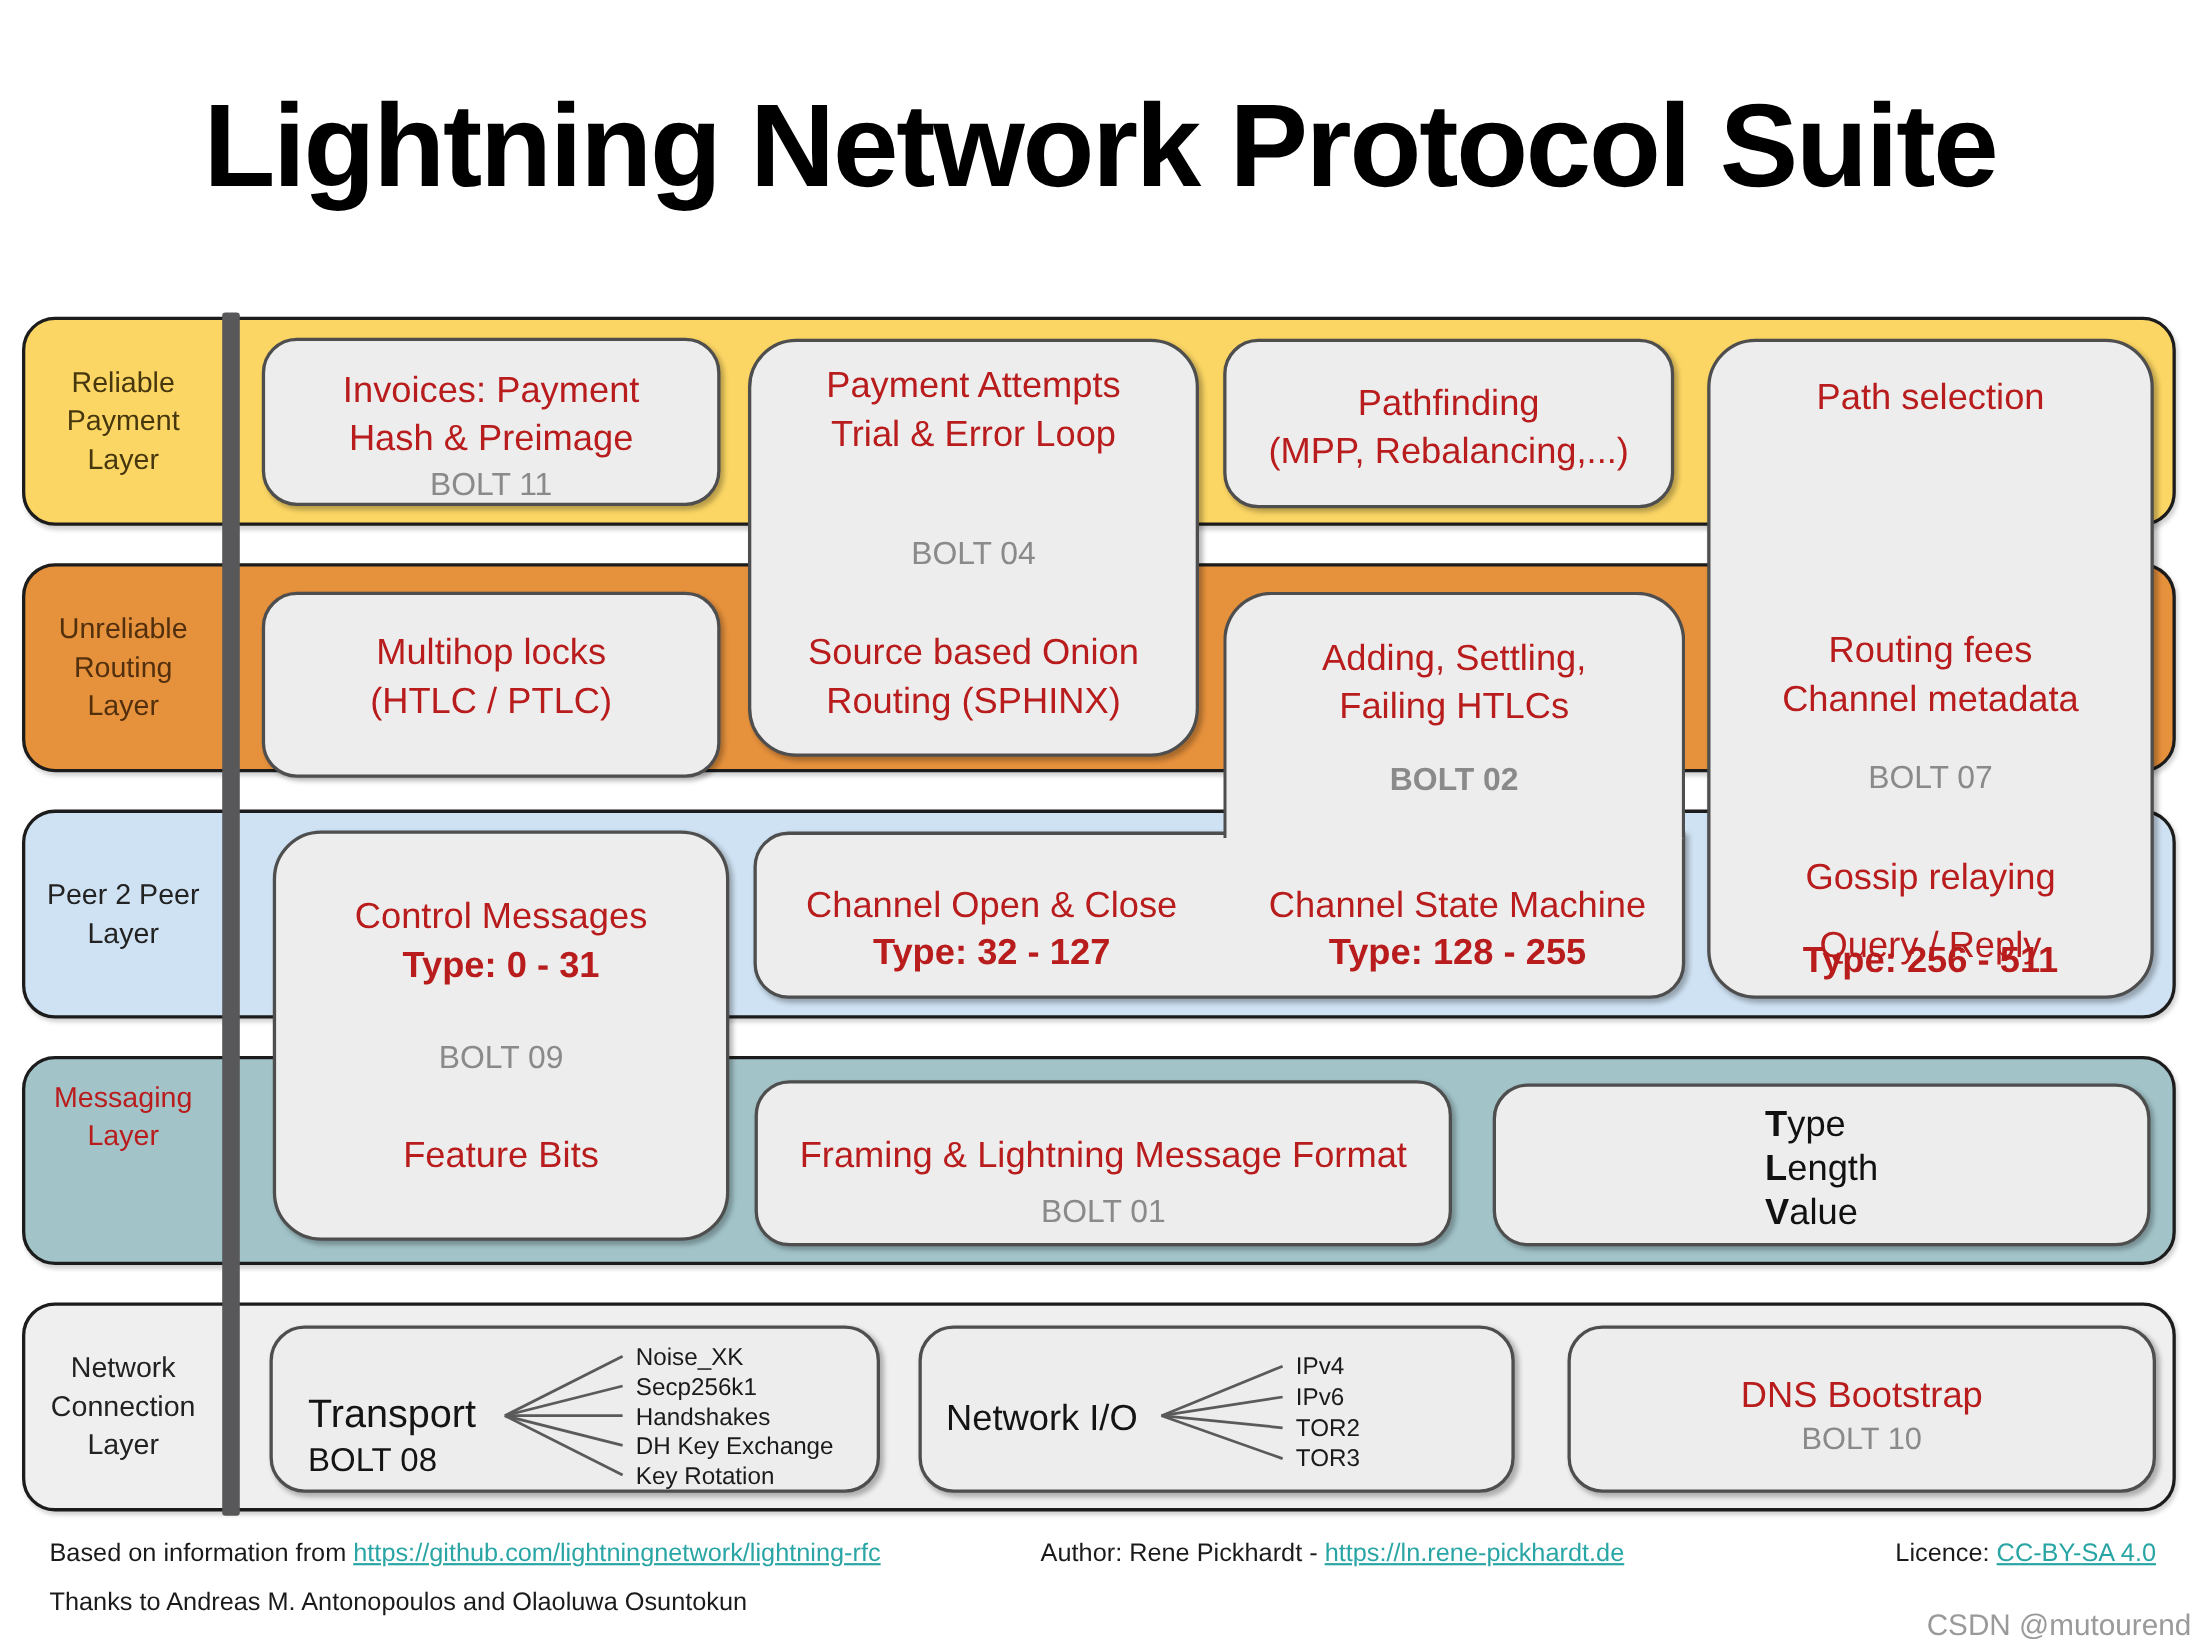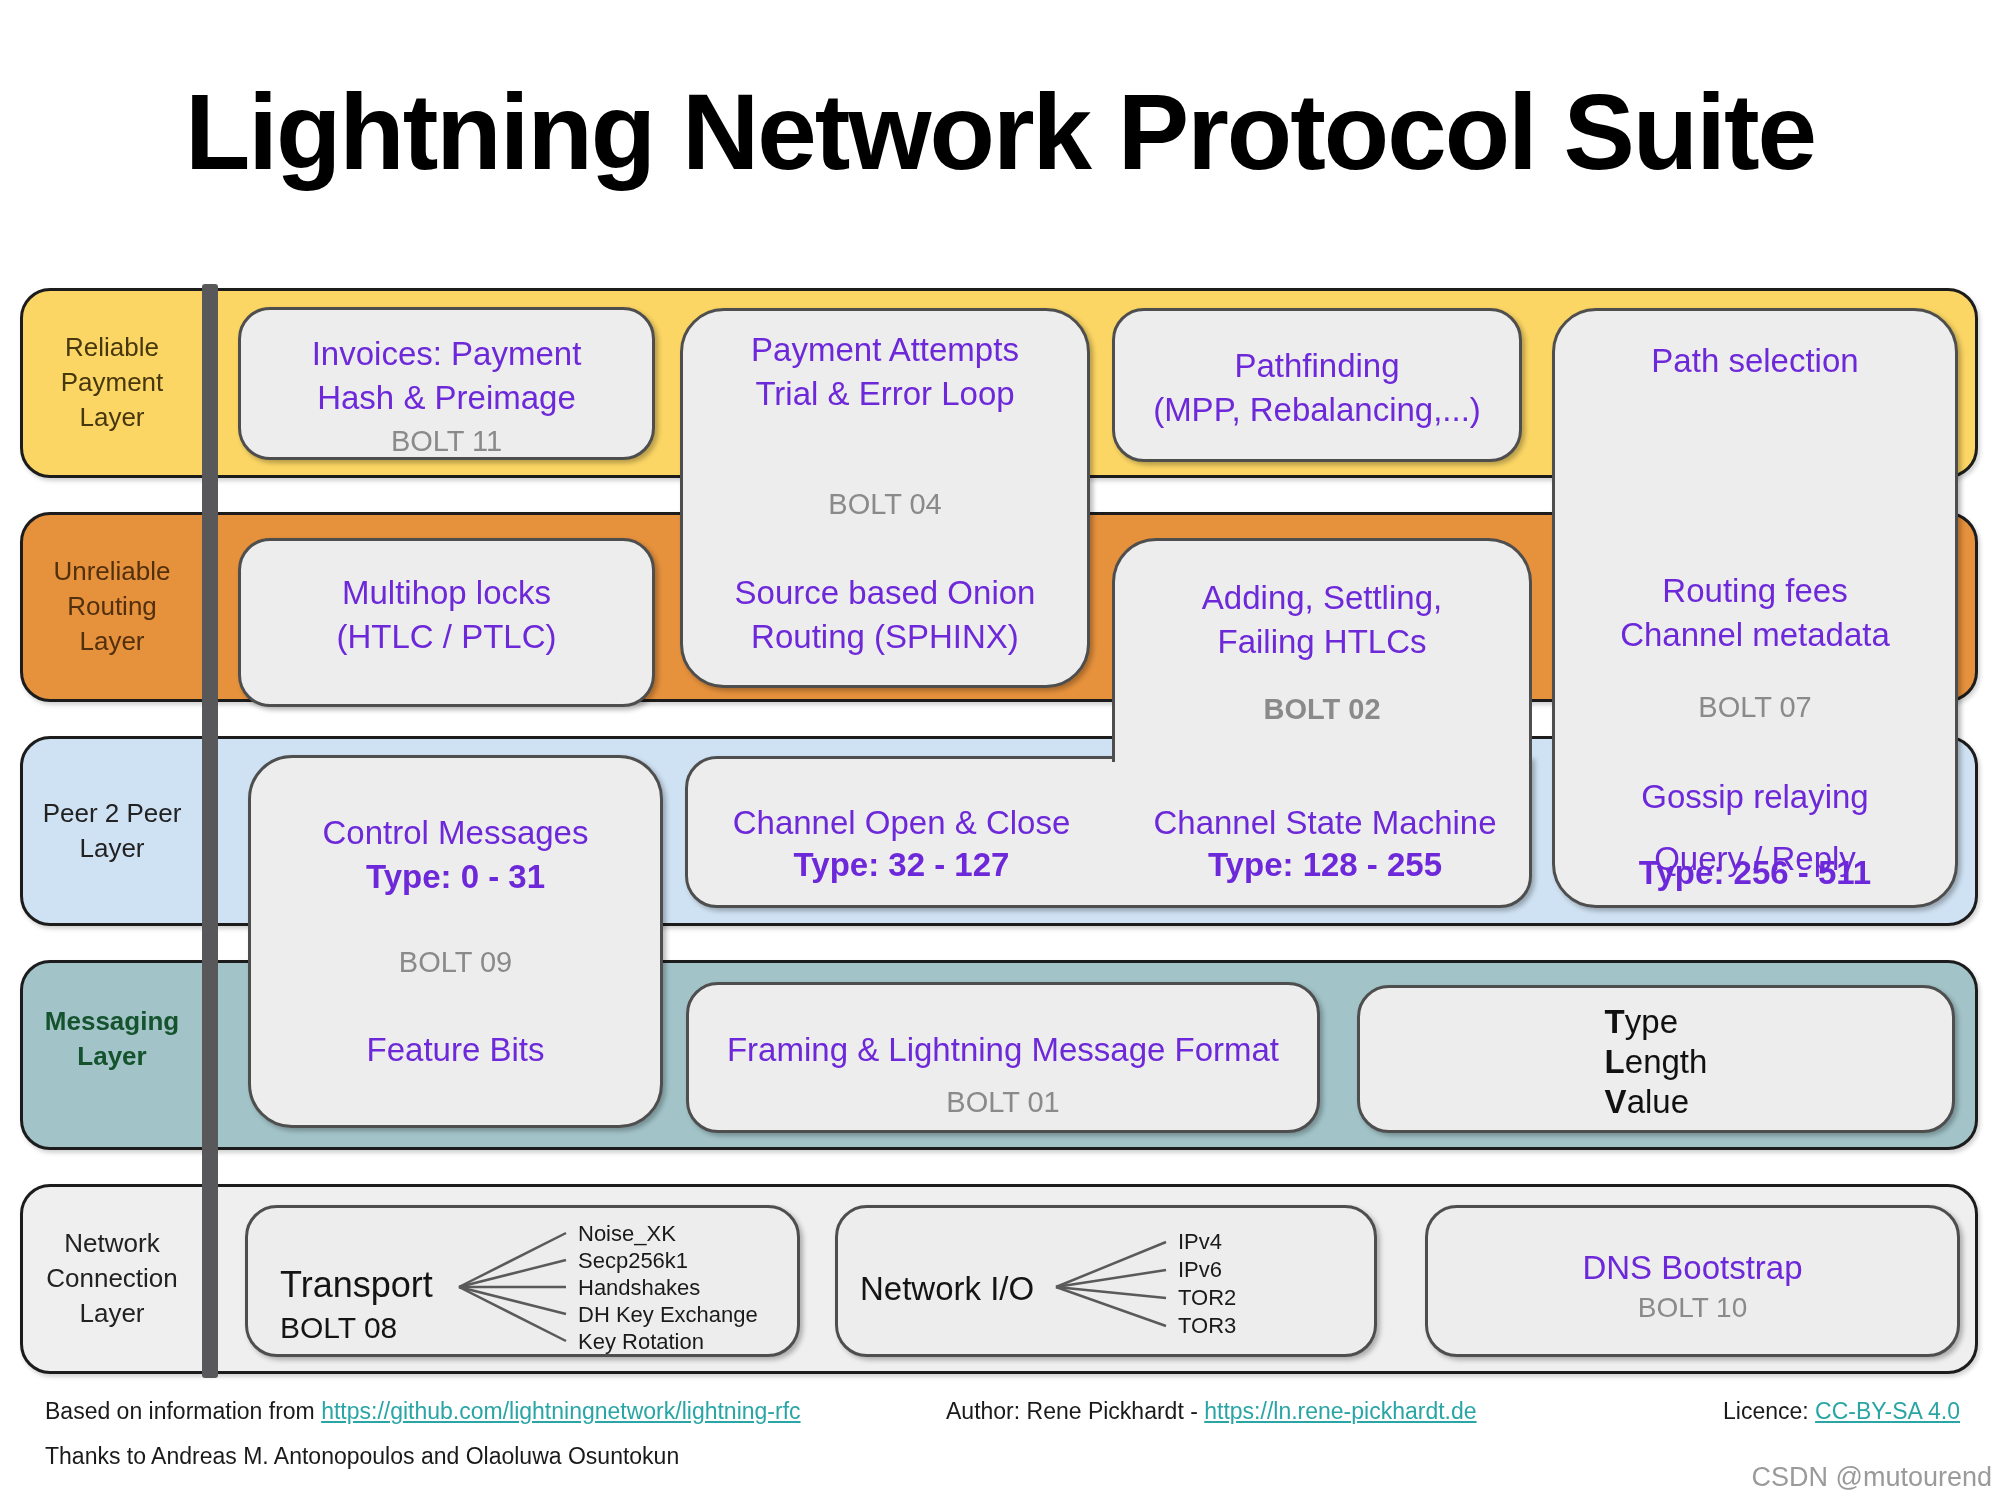--- a/index.html
+++ b/index.html
@@ -23,21 +23,21 @@
   .vbar{
     position:absolute;left:202px;top:284px;width:16px;height:1094px;
     background:#58585a;border-radius:3px;
   }
   .box{
     position:absolute;background:#ededed;border:3px solid #4e4e4e;
     box-sizing:border-box;box-shadow:3px 3px 5px rgba(0,0,0,0.28);
   }
   .bt{
     position:absolute;left:0;width:100%;text-align:center;
-    font-size:33px;line-height:44px;color:#6d28d9;white-space:pre-line;
+    font-size:33px;line-height:44px;color:#b91c1c;white-space:pre-line;
   }
   .bolt{color:#8a8a8a;font-size:29px;line-height:32px;}
   .btype{font-weight:bold;}
   .tlv-line{display:block;text-align:left;font-size:33px;line-height:40px;}
   .tlv-line::first-letter{font-weight:bold;}
   .fan{position:absolute;left:0;top:0;}
   .fan-items{position:absolute;font-size:22px;line-height:27px;text-align:left;color:#1a1a1a;}
   .small-name{position:absolute;font-size:36px;color:#141414;}
   .footer{position:absolute;font-size:23px;color:#1a1a1a;white-space:nowrap;}
   .flink{color:#2aa5a5;text-decoration:underline;cursor:pointer;}
@@ -55,21 +55,21 @@
 <div class="row" style="top:1184px;background:#efefef;"></div>
 
 <div class="row-label" style="top:330px;color:#46370e;">Reliable
 Payment
 Layer</div>
 <div class="row-label" style="top:554px;color:#53300d;">Unreliable
 Routing
 Layer</div>
 <div class="row-label" style="top:796px;color:#222;">Peer 2 Peer
 Layer</div>
-<div class="row-label" style="top:1004px;color:#14532d;font-weight:bold;">Messaging
+<div class="row-label" style="top:980px;color:#b91c1c;">Messaging
 Layer</div>
 <div class="row-label" style="top:1226px;color:#222;">Network
 Connection
 Layer</div>
 
 <div class="vbar"></div>
 
 <div class="box" style="left:238px;top:307px;width:417px;height:153px;border-radius:32px;">
   <div class="bt" style="top:22px;">Invoices: Payment
 Hash &amp; Preimage</div>

